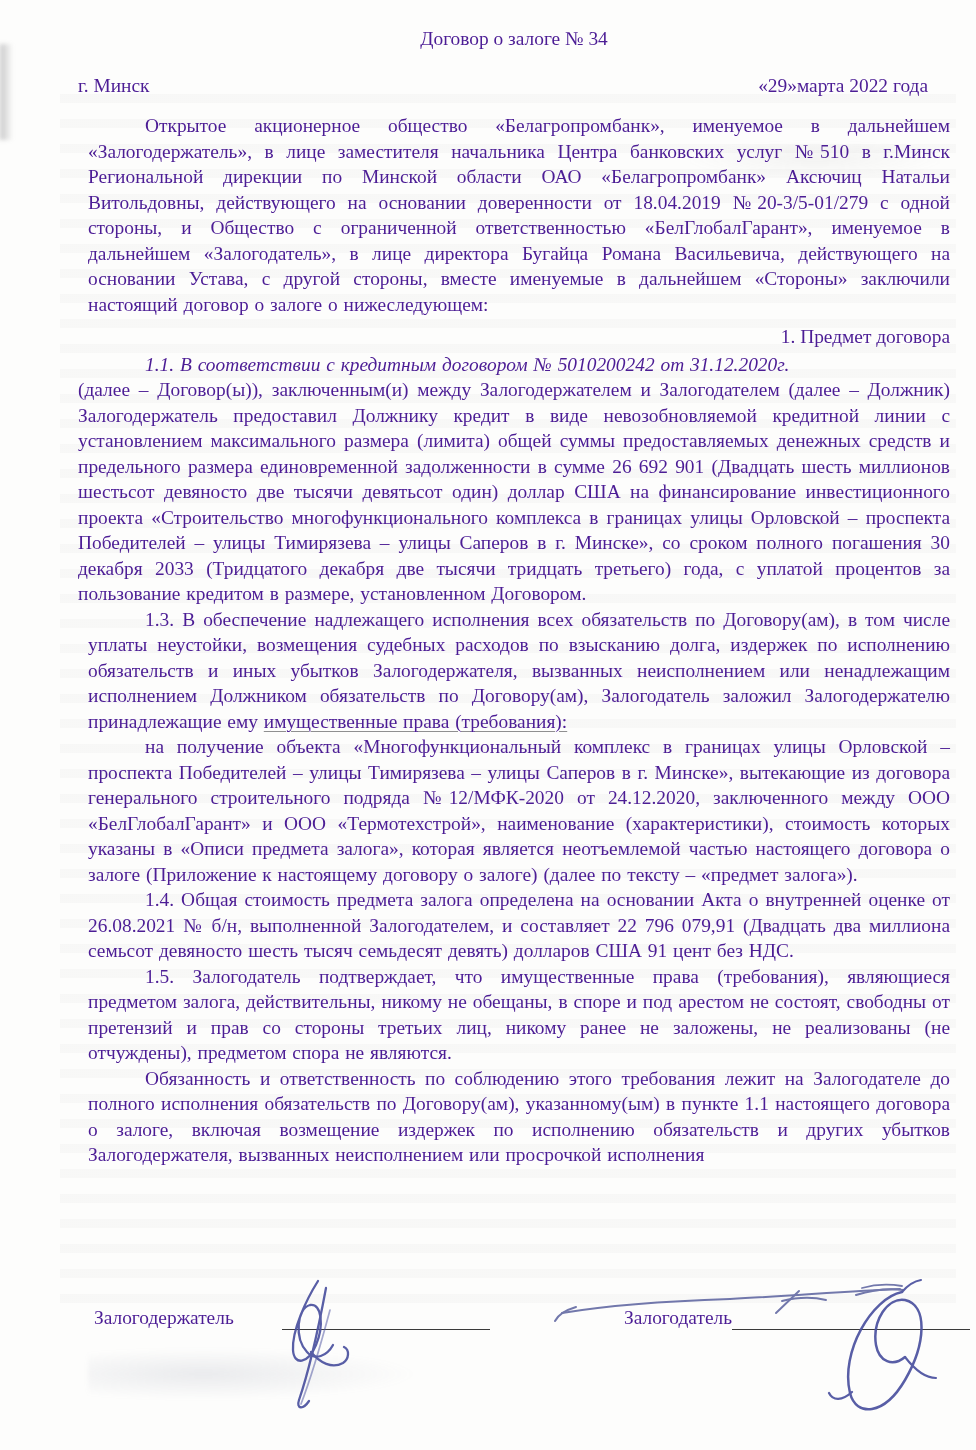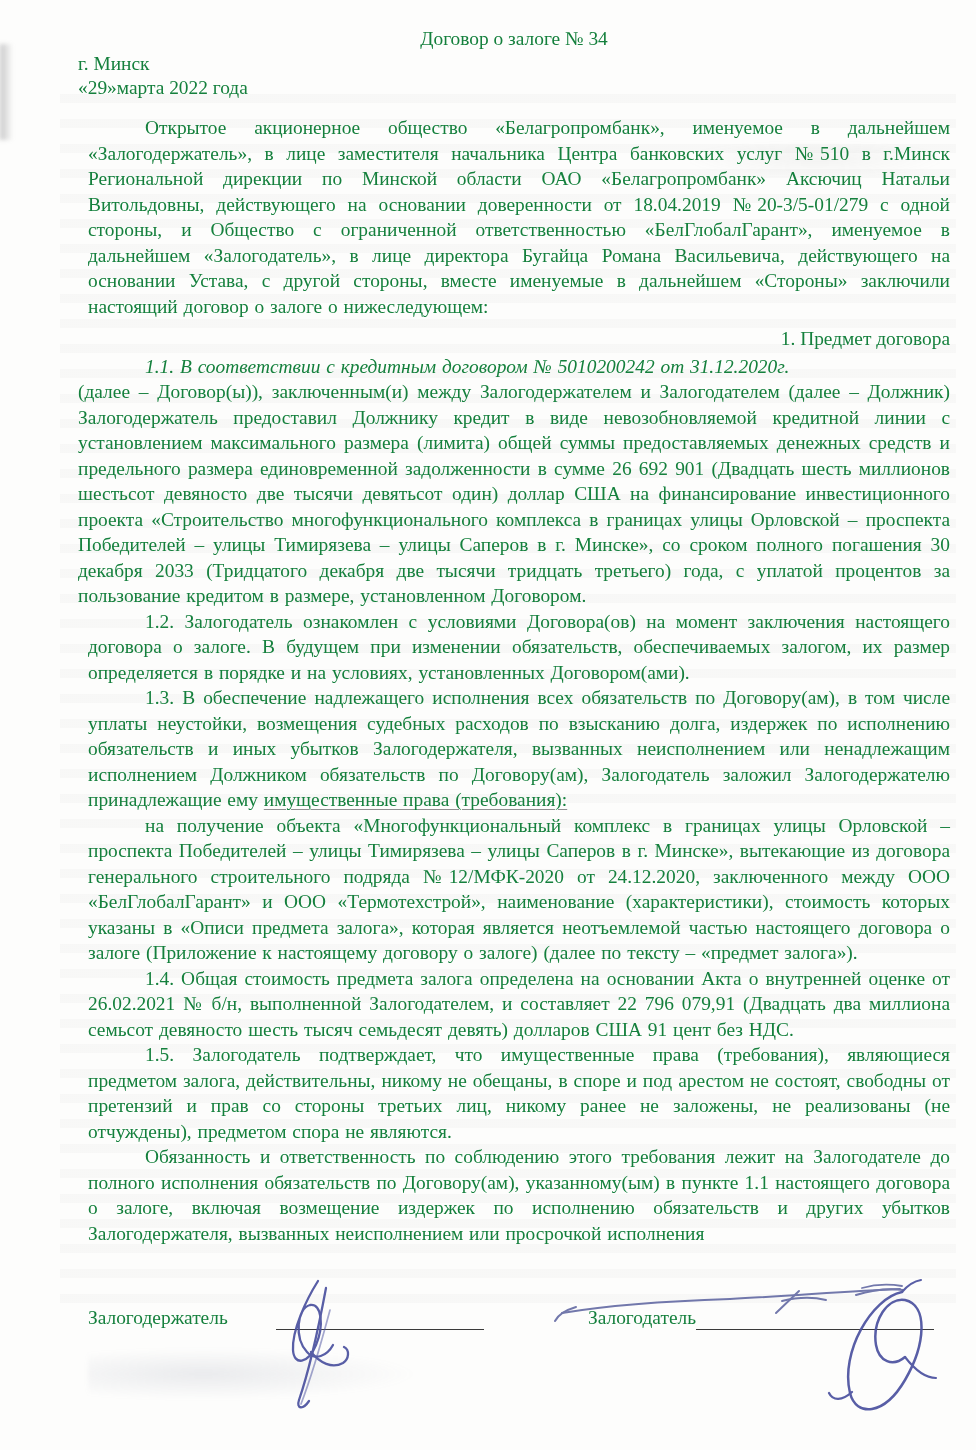--- a/index.html
+++ b/index.html
@@ -7,21 +7,21 @@
     margin: 0; padding: 0;
     background: #ffffff;
   }
   .page {
     position: relative;
     width: 976px;
     height: 1450px;
     background: #fdfdfc;
     overflow: hidden;
     font-family: "Liberation Serif", "DejaVu Serif", serif;
-    color: #15803d;
+    color: #4c1d95;
   }
   
   .scan-texture {
     position: absolute;
     left: 60px; right: 20px; top: 88px; height: 1215px;
     background: repeating-linear-gradient(
       0deg,
       rgba(150,150,150,0.05) 0 9px,
       rgba(255,255,255,0) 9px 25px
     );
@@ -51,25 +51,24 @@
     left: 78px; right: 26px; top: 27px;
   }
   .doc-title {
     text-align: center;
     font-size: 19.4px;
     line-height: 24px;
   }
   .subhead {
     display: flex;
     justify-content: space-between;
-    margin-top: 1px;
+    margin-top: 23px;
     font-size: 19.4px;
     line-height: 24px;
     padding-right: 22px;
-    flex-direction: column;
   }
   .para {
     margin: 0;
     font-size: 19.4px;
     line-height: 25.5px;
     text-align: justify;
     word-spacing: 1px;
   }
   .indent { text-indent: 57px; margin-left: 10px; }
   .first-block { margin-top: 15px; }
@@ -93,22 +92,22 @@
     left: 78px; right: 26px; top: 1305px;
     font-size: 19.4px;
     line-height: 25px;
   }
   .sig-group {
     position: absolute;
     display: flex;
     align-items: flex-end;
     top: 0;
   }
-  .sig-group.left { left: 10px; gap: 48px; }
-  .sig-group.right { left: 510px; }
+  .sig-group.left { left: 16px; gap: 48px; }
+  .sig-group.right { left: 546px; }
   .sig-line {
     display: inline-block;
     border-bottom: 1.5px solid #3a3a3a;
     height: 24px;
   }
   .sig-line.left-line { width: 208px; }
   .sig-line.right-line { width: 238px; }
 
   .ink-overlay {
     position: absolute;
@@ -136,27 +135,26 @@
     </div>
 
     <p class="para indent first-block">Открытое акционерное общество «Белагропромбанк», именуемое в дальнейшем «Залогодержатель», в лице заместителя начальника Центра банковских услуг №510 в г.Минск Региональной дирекции по Минской области ОАО «Белагропромбанк» Аксючиц Натальи Витольдовны, действующего на основании доверенности от 18.04.2019 №20-3/5-01/279 с одной стороны, и Общество с ограниченной ответственностью «БелГлобалГарант», именуемое в дальнейшем «Залогодатель», в лице директора Бугайца Романа Васильевича, действующего на основании Устава, с другой стороны, вместе именуемые в дальнейшем «Стороны» заключили настоящий договор о залоге о нижеследующем:</p>
 
     <h3 class="section-heading">1. Предмет договора</h3>
 
     <p class="para indent no-justify">1.1. В соответствии с кредитным договором № 5010200242 от 31.12.2020г.</p>
 
     <p class="para">(далее – Договор(ы)), заключенным(и) между Залогодержателем и Залогодателем (далее – Должник) Залогодержатель предоставил Должнику кредит в виде невозобновляемой кредитной линии с установлением максимального размера (лимита) общей суммы предоставляемых денежных средств и предельного размера единовременной задолженности в сумме 26 692 901 (Двадцать шесть миллионов шестьсот девяносто две тысячи девятьсот один) доллар США на финансирование инвестиционного проекта «Строительство многофункционального комплекса в границах улицы Орловской – проспекта Победителей – улицы Тимирязева – улицы Саперов в г. Минске», со сроком полного погашения 30 декабря 2033 (Тридцатого декабря две тысячи тридцать третьего) года, с уплатой процентов за пользование кредитом в размере, установленном Договором.</p>
 
-    <p class="para indent">1.2. Залогодатель ознакомлен с условиями Договора(ов) на момент заключения настоящего договора о залоге. В будущем при изменении обязательств, обеспечиваемых залогом, их размер определяется в порядке и на условиях, установленных Договором(ами).</p>
 
     <p class="para indent"><span>1.3. В обеспечение надлежащего исполнения всех обязательств по Договору(ам), в том числе уплаты неустойки, возмещения судебных расходов по взысканию долга, издержек по исполнению обязательств и иных убытков Залогодержателя, вызванных неисполнением или ненадлежащим исполнением Должником обязательств по Договору(ам), Залогодатель заложил Залогодержателю принадлежащие ему</span> <span class="u-pen">имущественные права (требования):</span></p>
 
     <p class="para indent">на получение объекта «Многофункциональный комплекс в границах улицы Орловской – проспекта Победителей – улицы Тимирязева – улицы Саперов в г. Минске», вытекающие из договора генерального строительного подряда №12/МФК-2020 от 24.12.2020, заключенного между ООО «БелГлобалГарант» и ООО «Термотехстрой», наименование (характеристики), стоимость которых указаны в «Описи предмета залога», которая является неотъемлемой частью настоящего договора о залоге (Приложение к настоящему договору о залоге) (далее по тексту – «предмет залога»).</p>
 
-    <p class="para indent">1.4. Общая стоимость предмета залога определена на основании Акта о внутренней оценке от 26.02.2021 № б/н, выполненной Залогодателем, и составляет 22 796 079,91 (Двадцать два миллиона семьсот девяносто шесть тысяч семьдесят девять) долларов США 91 цент без НДС.</p>
+    <p class="para indent">1.4. Общая стоимость предмета залога определена на основании Акта о внутренней оценке от 26.08.2021 № б/н, выполненной Залогодателем, и составляет 22 796 079,91 (Двадцать два миллиона семьсот девяносто шесть тысяч семьдесят девять) долларов США 91 цент без НДС.</p>
 
     <p class="para indent">1.5. Залогодатель подтверждает, что имущественные права (требования), являющиеся предметом залога, действительны, никому не обещаны, в споре и под арестом не состоят, свободны от претензий и прав со стороны третьих лиц, никому ранее не заложены, не реализованы (не отчуждены), предметом спора не являются.</p>
 
     <p class="para indent">Обязанность и ответственность по соблюдению этого требования лежит на Залогодателе до полного исполнения обязательств по Договору(ам), указанному(ым) в пункте 1.1 настоящего договора о залоге, включая возмещение издержек по исполнению обязательств и других убытков Залогодержателя, вызванных неисполнением или просрочкой исполнения</p>
 
   </div>
 
   <div class="sig-row">
     <div class="sig-group left">
       <span>Залогодержатель</span>

